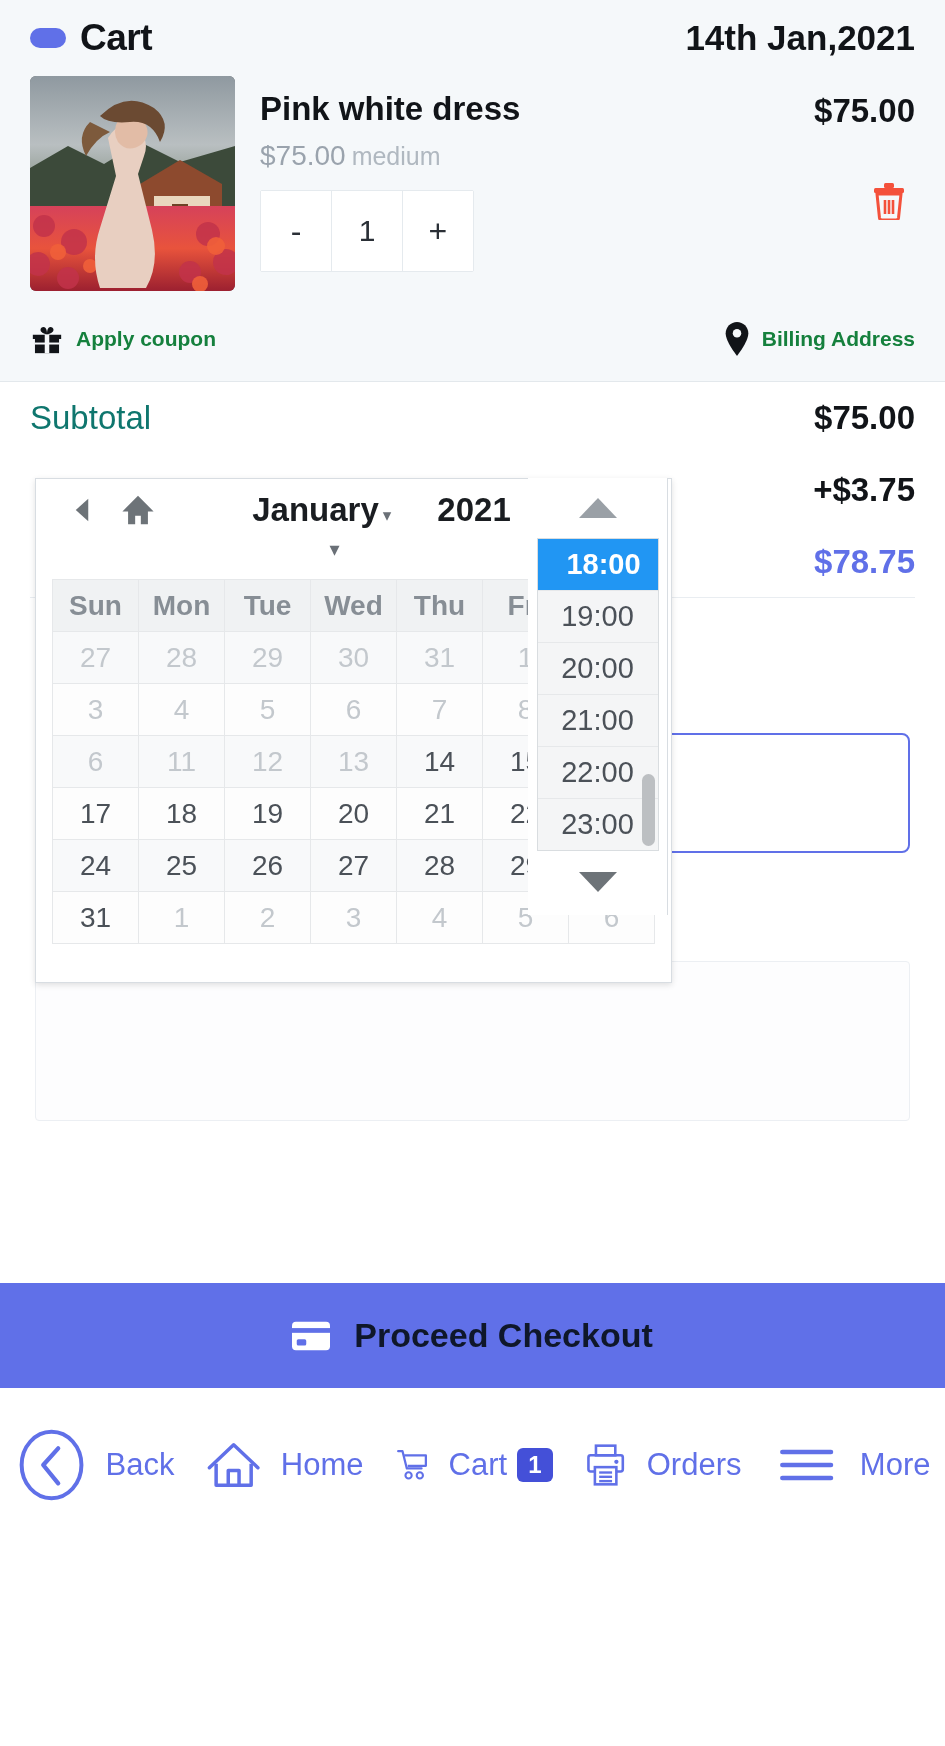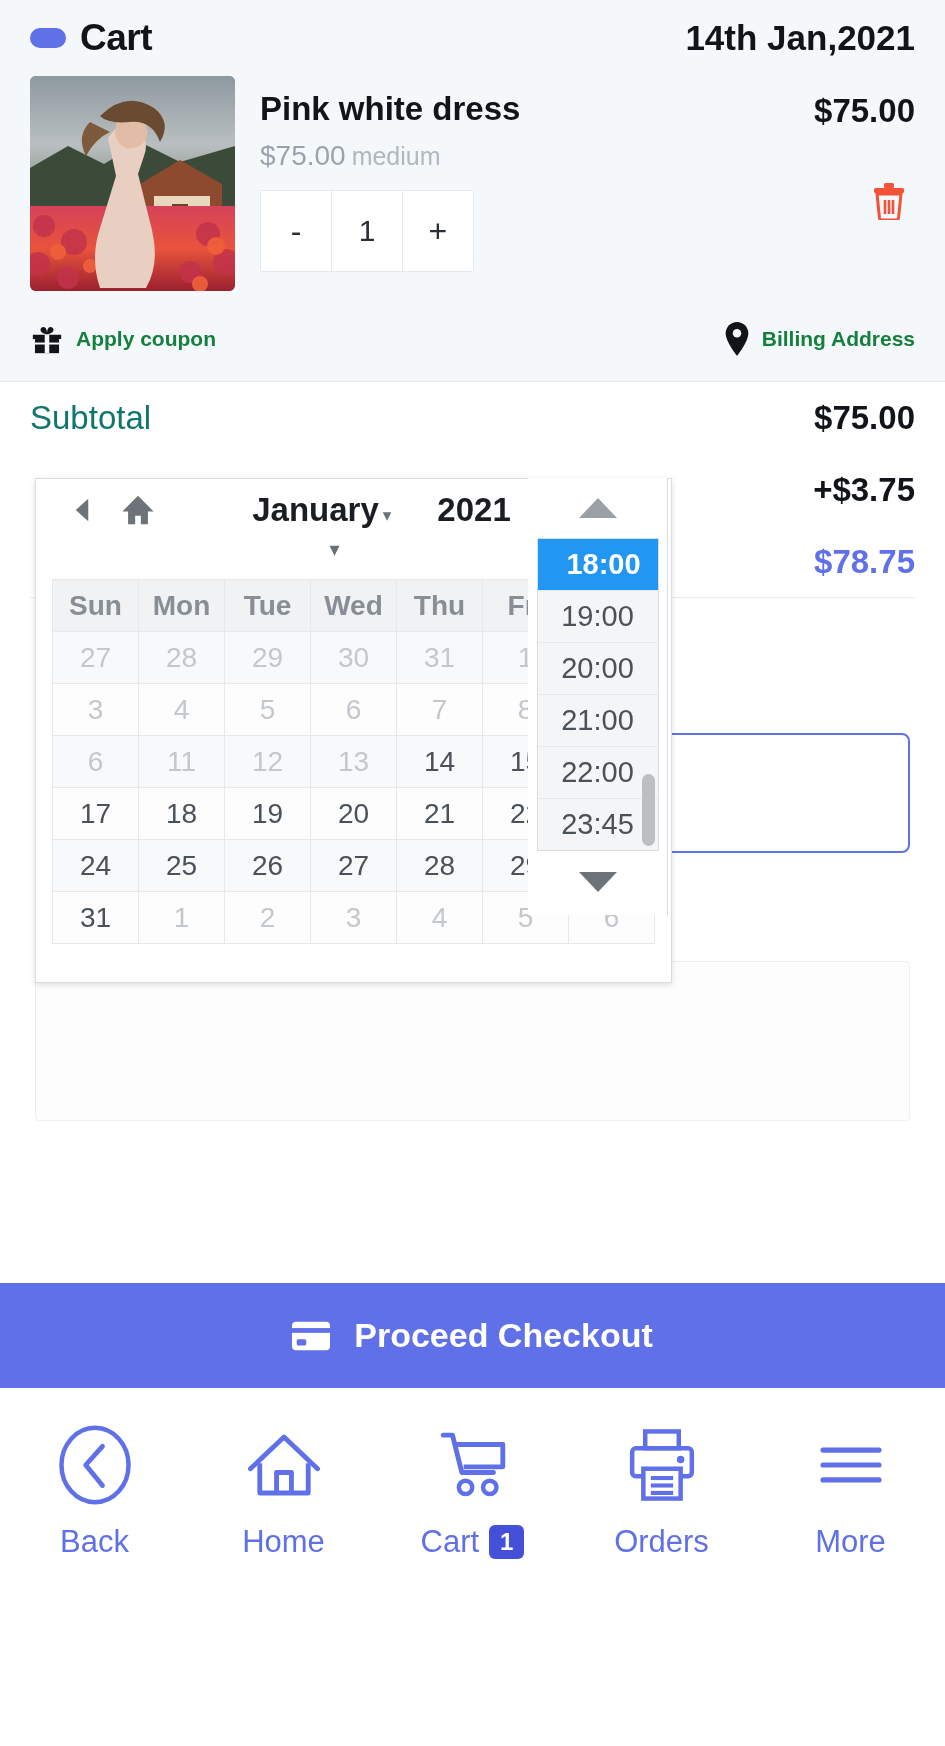--- a/index.html
+++ b/index.html
@@ -102,30 +102,30 @@
     margin-top: 22px; height: 160px; border: 1px solid #eceff3; border-radius: 4px;
     background: #fdfdfe;
   }
 
   
   .checkout-bar {
     position: absolute; left: 0; right: 0; top: 1283px; height: 105px;
     background: #6070e8; display: flex; align-items: center; justify-content: center;
     gap: 16px; cursor: pointer;
   }
-  .checkout-label { font-size: 34px; font-weight: bold; color: #ffffff; margin-left: 8px; }
+  .checkout-label { font-size: 34px; font-weight: bold; color: #0f172a; margin-left: 8px; }
 
   
   .bottom-nav {
     position: absolute; left: 0; right: 0; top: 1388px; bottom: 0;
     background: #ffffff; display: flex; align-items: flex-start;
     justify-content: space-around; padding-top: 36px;
   }
   .nav-item {
-    display: flex; flex-direction: column; align-items: center; gap: 18px;
+    display: flex; align-items: center; gap: 18px;
     cursor: pointer; width: 160px;
   }
   .nav-label { font-size: 31px; color: #6070e8; display: flex; align-items: center; gap: 10px;}
   .nav-badge {
     background: #4450d8; color: #fff; font-size: 24px; font-weight: bold;
     border-radius: 6px; padding: 2px 11px; line-height: 1.25;
   }
 
   
   .datepicker {
@@ -423,21 +423,21 @@
         <path d="M22 3 L41 23 L3 23 Z" fill="#9aa0a6"></path>
       </svg>
     </div>
     <div class="tp-list">
       <div id="tp-items">
           <div class="tp-item sel">18:00</div>
           <div class="tp-item">19:00</div>
           <div class="tp-item">20:00</div>
           <div class="tp-item">21:00</div>
           <div class="tp-item">22:00</div>
-          <div class="tp-item">23:45</div>
+          <div class="tp-item">23:00</div>
         </div>
       <div class="tp-scroll"></div>
     </div>
     <div class="tp-arrow-down">
       <svg width="44" height="26" viewBox="0 0 44 26">
         <path d="M22 23 L41 3 L3 3 Z" fill="#6d7378"></path>
       </svg>
     </div>
   </div>
 

